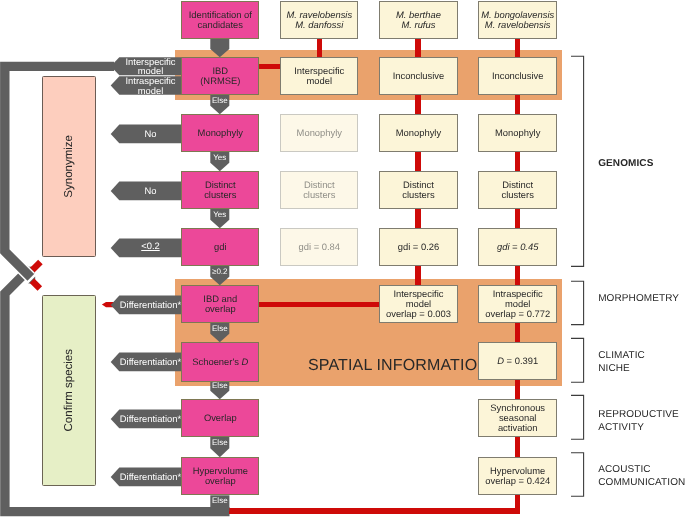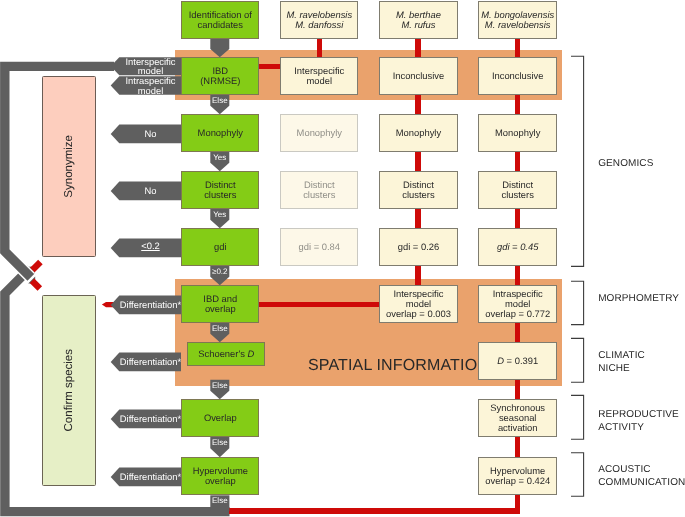--- a/index.html
+++ b/index.html
@@ -10,21 +10,21 @@
        text-rendering:geometricPrecision;}
   #stage{position:relative;width:685px;height:517px;background:#fff;}
 
   .band{position:absolute;background:#eaa26c;}
   .bandlabel{position:absolute;font-size:16px;color:#282828;
              letter-spacing:0.15px;white-space:nowrap;}
 
   .node{position:absolute;box-sizing:border-box;display:flex;
         align-items:center;justify-content:center;text-align:center;}
   .node > span{display:block;line-height:10.2px;white-space:pre-line;position:relative;top:0.4px;}
-  .nd-yellow{background:#84cc16;border:1px solid #7e7852;color:#282828;font-size:9.4px;}
+  .nd-yellow{background:#ec4899;border:1px solid #7e7852;color:#282828;font-size:9.4px;}
   .nd-cream{background:#fcf5d8;border:1px solid #7f7c6f;color:#282828;font-size:9.4px;}
   .nd-faded{background:#fdf8e8;border:1px solid #cac9c2;color:#908f88;font-size:9.4px;}
 
   .sidebox{position:absolute;box-sizing:border-box;display:flex;
            align-items:center;justify-content:center;}
   .sidebox > i{writing-mode:vertical-rl;transform:rotate(180deg);
              font-size:11.5px;color:#282828;white-space:nowrap;font-style:normal;
              letter-spacing:0px;}
   .red{position:absolute;background:#ce0a08;}
 
@@ -77,21 +77,21 @@
 
   <div class="red" style="left:228.5px;top:508.4px;width:291.2px;height:5.2px;"></div>
 
   <svg class="lay" viewBox="0 0 685 517">
     <path d="M 571 56.2 L 583.6 56.2 L 583.6 266.4 L 571 266.4" fill="none" stroke="#3c3c3c" stroke-width="1.1"></path>
     <path d="M 571 281.2 L 583.6 281.2 L 583.6 324.6 L 571 324.6" fill="none" stroke="#3c3c3c" stroke-width="1.1"></path>
     <path d="M 571 338.4 L 583.6 338.4 L 583.6 382.2 L 571 382.2" fill="none" stroke="#3c3c3c" stroke-width="1.1"></path>
     <path d="M 571 395.4 L 583.6 395.4 L 583.6 439.2 L 571 439.2" fill="none" stroke="#3c3c3c" stroke-width="1.1"></path>
     <path d="M 571 452.8 L 583.6 452.8 L 583.6 496.2 L 571 496.2" fill="none" stroke="#3c3c3c" stroke-width="1.1"></path>
   </svg>
-  <div class="cat" style="left:598.2px;top:156.9px;">GENOMICS</div>
+  <div class="cat" style="left:598.2px;top:156.9px;font-weight:bold;">GENOMICS</div>
   <div class="cat" style="left:598.2px;top:291.8px;">MORPHOMETRY</div>
   <div class="cat" style="left:598.2px;top:348.9px;">CLIMATIC
 NICHE</div>
   <div class="cat" style="left:598.2px;top:408.0px;">REPRODUCTIVE
 ACTIVITY</div>
   <div class="cat" style="left:598.2px;top:462.9px;">ACOUSTIC
 COMMUNICATION</div>
 
   <svg class="lay" viewBox="0 0 685 517">
     <path d="M 101.9 304.6 L 106.0 301.9 L 113.8 301.9 L 113.8 307.3 L 106.0 307.3 Z" fill="#ce0a08"></path>
@@ -170,21 +170,21 @@
     <span>Distinct
 clusters</span>
   </div>
   <div class="node nd-yellow" style="left:181.4px;top:228px;width:77.8px;height:38px;">
     <span>gdi</span>
   </div>
   <div class="node nd-yellow" style="left:181.4px;top:285px;width:77.8px;height:38px;">
     <span>IBD and
 overlap</span>
   </div>
-  <div class="node nd-yellow" style="left:181.4px;top:342px;width:77.8px;height:24px;margin-left:6px;">
+  <div class="node nd-yellow" style="left:181.4px;top:342px;width:77.8px;height:40px;">
     <span><span>Schoener's </span><i style="font-style:italic">D</i></span>
   </div>
   <div class="node nd-yellow" style="left:181.4px;top:399px;width:77.8px;height:38px;">
     <span>Overlap</span>
   </div>
   <div class="node nd-yellow" style="left:181.4px;top:457px;width:77.8px;height:38px;">
     <span>Hypervolume
 overlap</span>
   </div>
 

